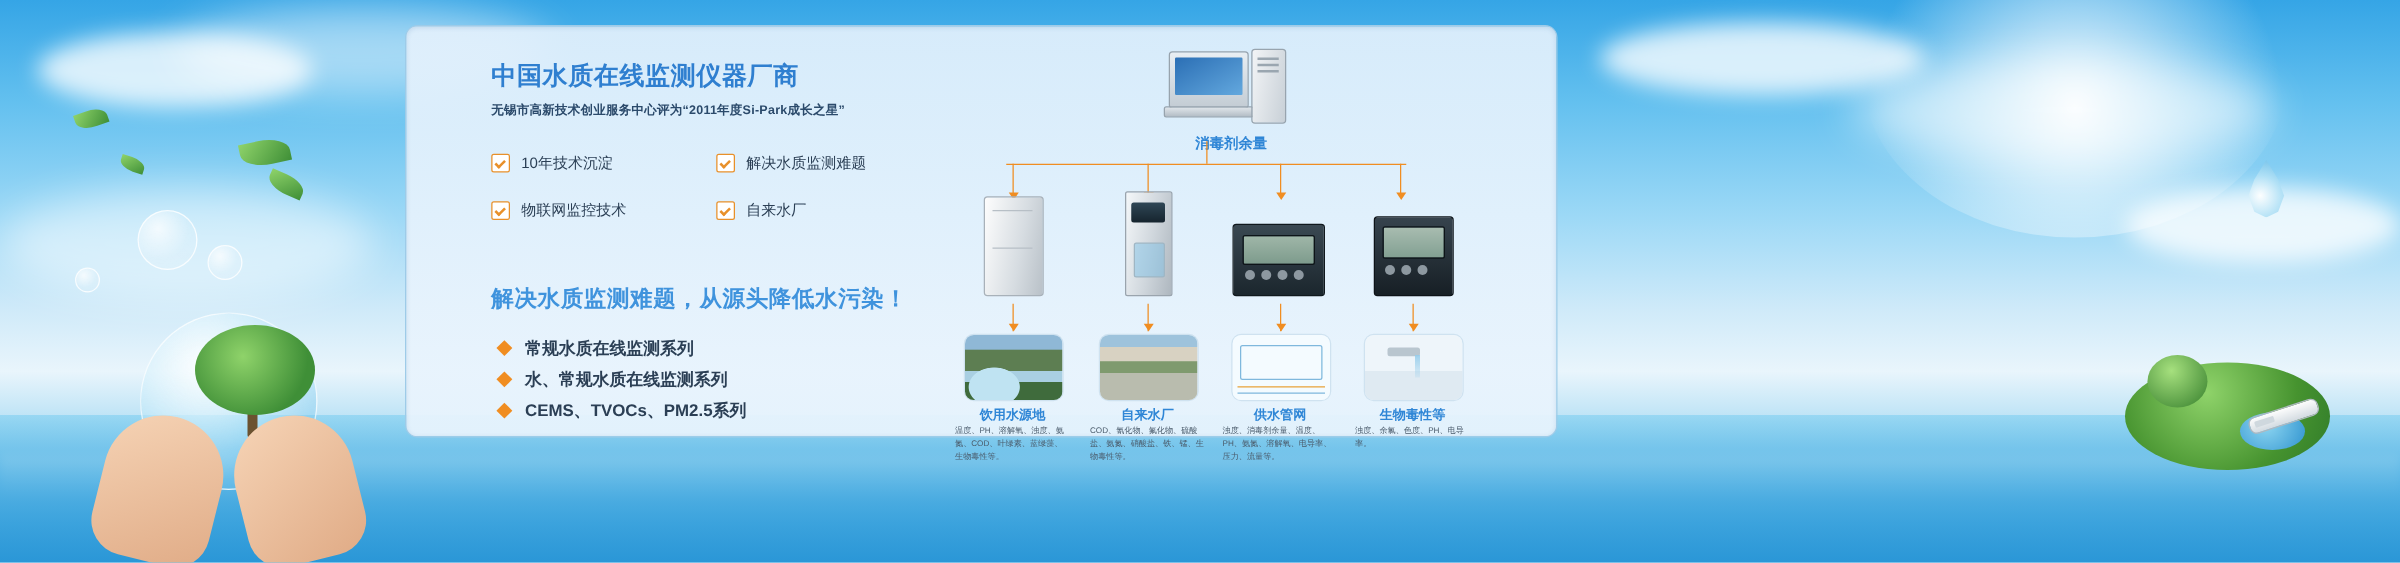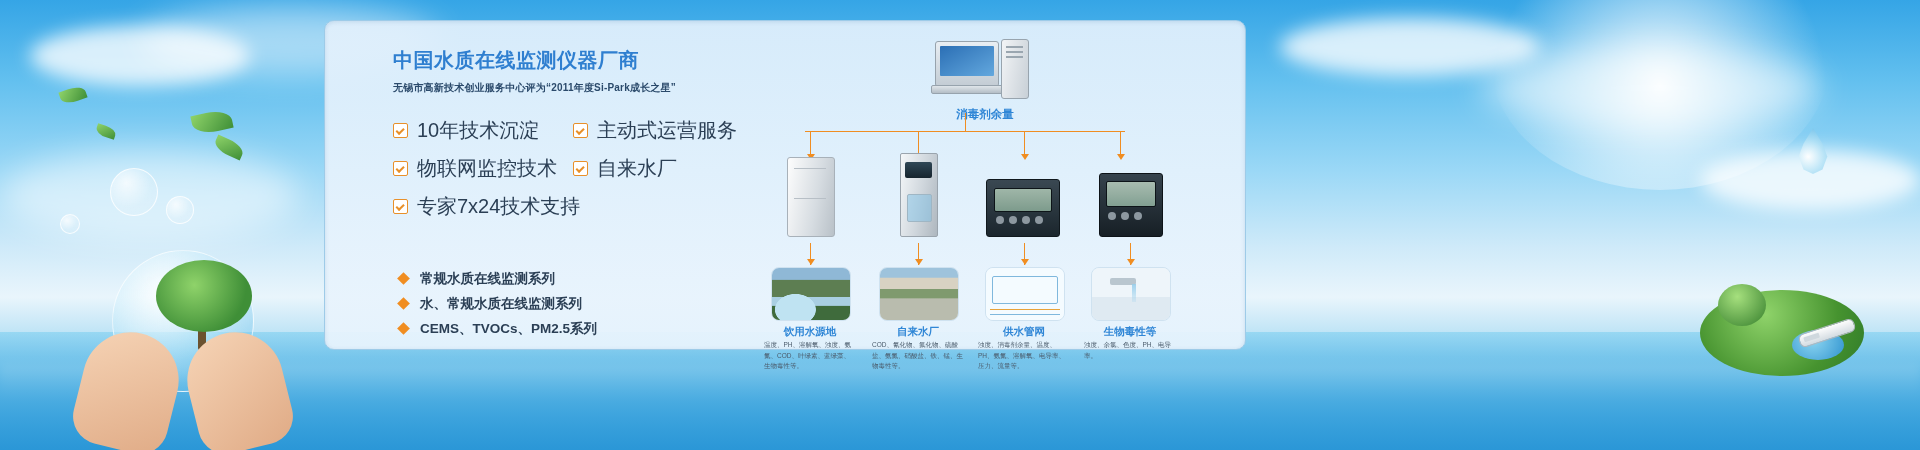--- a/index.html
+++ b/index.html
@@ -28,21 +28,21 @@
   }
   .h1{position:absolute;left:68px;top:26px;font-size:20px;font-weight:bold;color:#2f7fd0;letter-spacing:.5px;}
   .sub{position:absolute;left:68px;top:60px;font-size:10px;font-weight:bold;color:#2b4a6b;letter-spacing:.2px;}
 
   .checks{position:absolute;left:68px;top:96px;width:310px;}
   .crow{display:flex;align-items:center;height:26px;margin-bottom:12px;}
   .cbox{width:13px;height:13px;border:1.6px solid #e8902a;border-radius:2px;margin-right:9px;
         position:relative;flex:0 0 auto;background:#fff;}
   .cbox:after{content:"";position:absolute;left:2px;top:4.4px;width:6px;height:2.6px;
         border-left:2px solid #e8902a;border-bottom:2px solid #e8902a;transform:rotate(-45deg);}
-  .ctext{font-size:20px;color:#2b3f55;white-space:nowrap;}
+  .ctext{font-size:12px;color:#2b3f55;white-space:nowrap;}
   .col2{position:absolute;left:248px;top:96px;width:260px;}
 
   .h2{position:absolute;left:68px;top:206px;font-size:18px;font-weight:bold;color:#3f93dd;letter-spacing:.5px;}
   .bullets{position:absolute;left:74px;top:245px;font-weight:bold;}
   .brow{display:flex;align-items:center;height:25px;}
   .dia{width:9px;height:9px;background:#f08d21;transform:rotate(45deg);margin-right:12px;flex:0 0 auto;}
   .btext{font-size:13.5px;color:#2b3f55;white-space:nowrap;}
 
   
   .diagram{position:absolute;left:430px;top:14px;width:470px;height:310px;}
@@ -196,37 +196,34 @@
 
   <div class="checks">
     <div class="crow">
       <span class="cbox"></span>
       <span class="ctext">10年技术沉淀</span>
     </div>
     <div class="crow">
       <span class="cbox"></span>
       <span class="ctext">物联网监控技术</span>
     </div>
-    <div class="crow">
-      <span class="cbox"></span>
-      <span class="ctext">专家7x24技术支持</span>
-    </div>
   </div>
 
   <div class="checks col2">
     <div class="crow">
       <span class="cbox"></span>
-      <span class="ctext">主动式运营服务</span>
+      <span class="ctext">解决水质监测难题</span>
     </div>
     <div class="crow">
       <span class="cbox"></span>
       <span class="ctext">自来水厂</span>
     </div>
   </div>
 
+  <div class="h2">解决水质监测难题，从源头降低水污染！</div>
 
   <div class="bullets">
     <div class="brow">
       <span class="dia"></span>
       <span class="btext">常规水质在线监测系列</span>
     </div>
     <div class="brow">
       <span class="dia"></span>
       <span class="btext">水、常规水质在线监测系列</span>
     </div>

